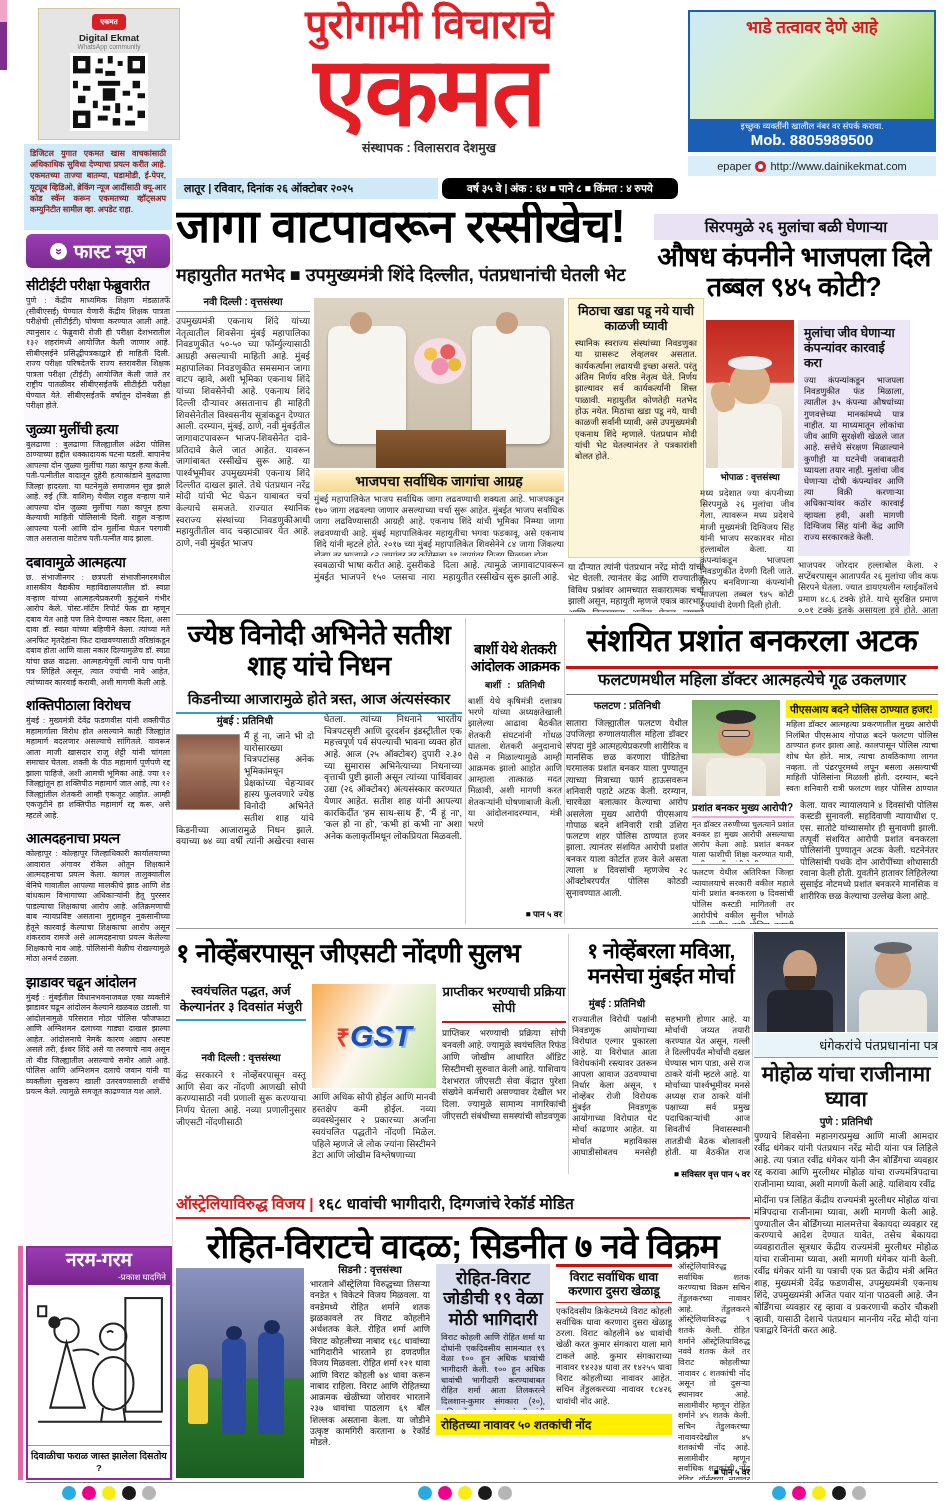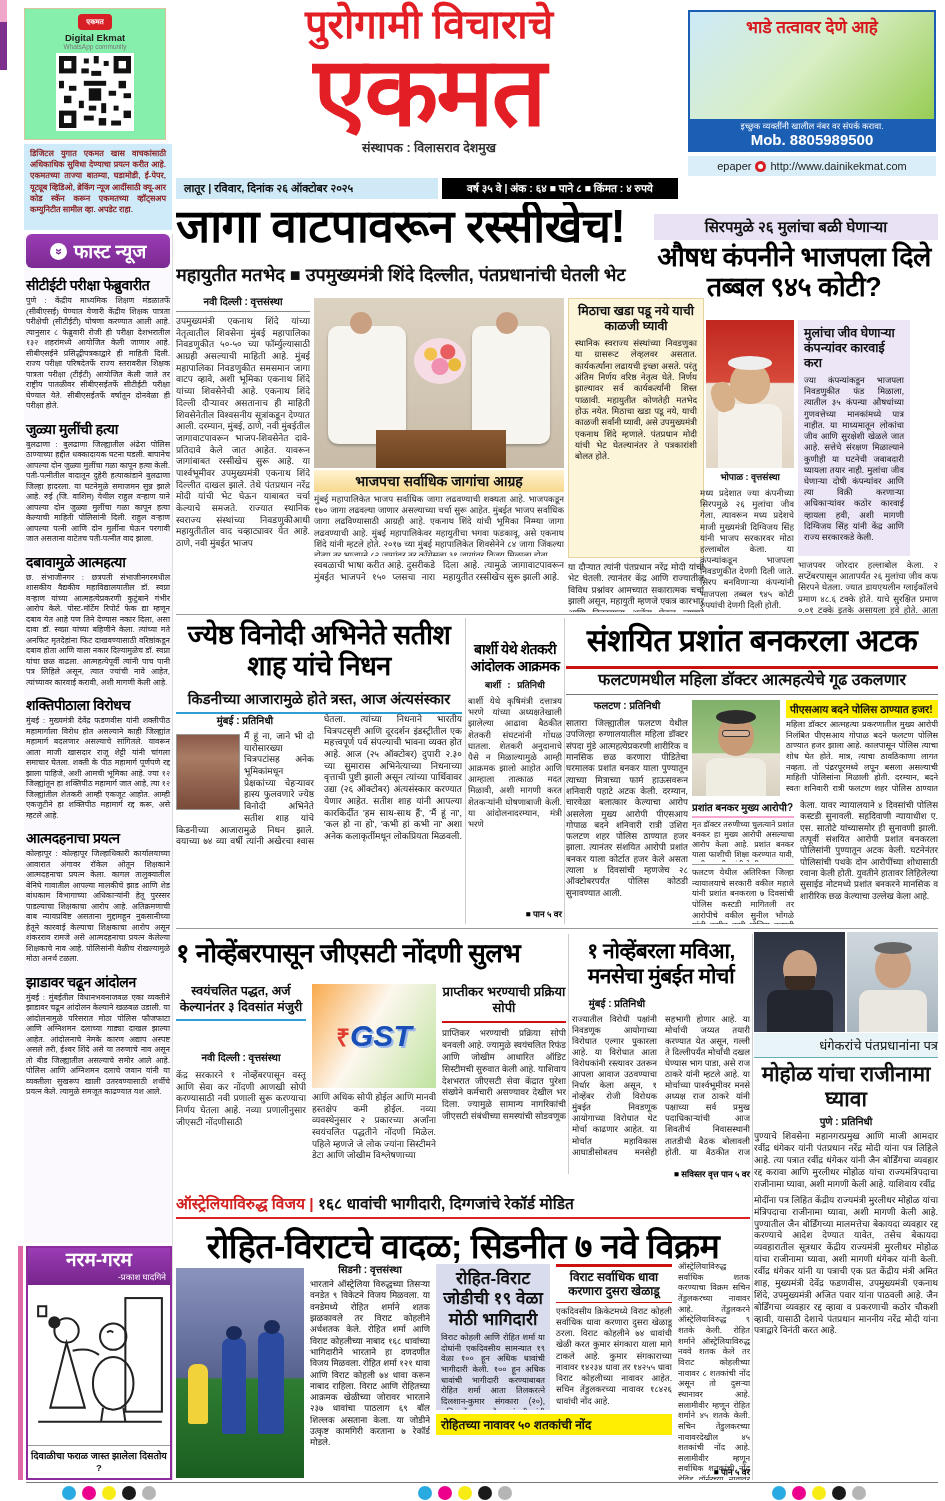--- a/index.html
+++ b/index.html
@@ -12,41 +12,41 @@
   .hl { font-weight:bold; color:#000; letter-spacing:-0.5px; }
   .vline { position:absolute; width:1px; background:#ccc; }
   .hline { position:absolute; height:1px; background:#999; }
 
   
   #edge1 { left:0; top:230; width:6px; height:12px; background:#e6007e; }
   #edge2 { left:0; top:487; width:7px; height:70px; background:#7d2f8e; }
   #edge3 { left:0; top:559; width:7px; height:22px; background:#f0a6c8; }
 
   
-  #qr-box { left:24px; top:8px; width:142px; height:132px; background:#86efac; border:1px solid #d8c49a; padding:5px 10px; text-align:center; }
+  #qr-box { left:38px; top:8px; width:142px; height:132px; background:#e5e5e5; border:1px solid #d8c49a; padding:5px 10px; text-align:center; }
   #qr-badge { width:34px; height:16px; margin:0 auto 2px; background:#d81f26; border-radius:4px; color:#fff; font-size:7px; font-weight:bold; line-height:16px; }
   #qr-title { font-size:9.5px; font-weight:bold; color:#222; }
   #qr-sub { font-size:6.5px; color:#777; margin-bottom:3px; }
   #qr-img { width:78px; height:78px; margin:0 auto; background:#fff; padding:3px; }
   #qr-note { left:24px; top:144px; width:148px; height:86px; background:#cfeaf8; color:#8a1f1f; font-size:8px; line-height:1.4; font-weight:bold; padding:4px 6px; text-align:justify; overflow:hidden; }
   #masthead { left:178px; top:2px; width:502px; height:176px; text-align:center; }
   #mast-tagline { font-size:40px; font-weight:bold; color:#e31e25; line-height:1.1; }
   #mast-title { font-size:96px; font-weight:bold; color:#e31e25; line-height:0.95; letter-spacing:-2px; }
   #mast-founder { font-size:12.5px; color:#333; font-weight:bold; margin-top:2px; }
   #ad-box { left:688px; top:10px; width:248px; height:142px; border:2px solid #1b5fb5; background:linear-gradient(135deg,#cdeaf8 0%,#d8eec4 45%,#8cc63f 100%); overflow:hidden; }
   #ad-title { font-size:17px; font-weight:bold; color:#d71920; text-align:center; margin-top:3px; }
   #ad-body { font-size:9.5px; font-weight:bold; color:#5a1d00; text-align:center; padding:2px 8px; line-height:1.35; }
   #ad-footer { position:absolute; bottom:0; left:0; right:0; background:#1b5fb5; color:#fff; text-align:center; padding:1px 0 2px; }
   #ad-contact { font-size:8.5px; }
   #ad-phone { font-size:15px; font-weight:bold; }
   #epaper { left:688px; top:156px; width:248px; height:20px; background:#d9eef8; font-size:11px; display:flex; align-items:center; justify-content:center; gap:4px; color:#222; }
   #epaper-icon { width:11px; height:11px; border-radius:50%; background:#d81f26; display:inline-block; position:relative; }
   #epaper-icon::after { content:""; position:absolute; left:3px; top:3px; width:5px; height:5px; border-radius:50%; background:#fff; }
   #date-strip { left:176px; top:178px; width:262px; height:21px; background:#cfe9f7; font-size:11px; font-weight:bold; line-height:21px; padding-left:8px; color:#111; }
-  #issue-strip { left:442px; top:178px; width:236px; height:21px; background:#000; color:#fff; font-size:10.5px; font-weight:bold; line-height:21px; text-align:center; }
+  #issue-strip { left:442px; top:178px; width:236px; height:21px; background:#000; color:#fff; font-size:10.5px; font-weight:bold; line-height:21px; text-align:center;border-radius:7px; }
 
   
   #sidebar { left:24px; top:234px; width:148px; height:1008px; overflow:hidden; background:#fbf9fd; padding:0 2px; }
   #fast-header { background:linear-gradient(180deg,#9b3cb4,#7b2a92); border-radius:6px; color:#fff; font-size:19px; font-weight:bold; text-align:center; padding:4px 0; display:flex; align-items:center; justify-content:center; gap:7px; }
   #fast-chevron { display:inline-block; width:17px; height:17px; background:#fff; color:#7b2a92; border-radius:50%; font-size:12px; line-height:16px; transform:rotate(90deg); font-weight:bold; }
   .fn-title { font-size:14px; font-weight:bold; color:#000; margin:7px 0 2px; letter-spacing:-0.3px; }
   .fn-body { font-size:7.9px; line-height:1.33; text-align:justify; color:#222; }
 
   
   #lead-headline { left:176px; top:202px; width:482px; font-size:46px; line-height:1.05; white-space:nowrap; overflow:hidden; }

